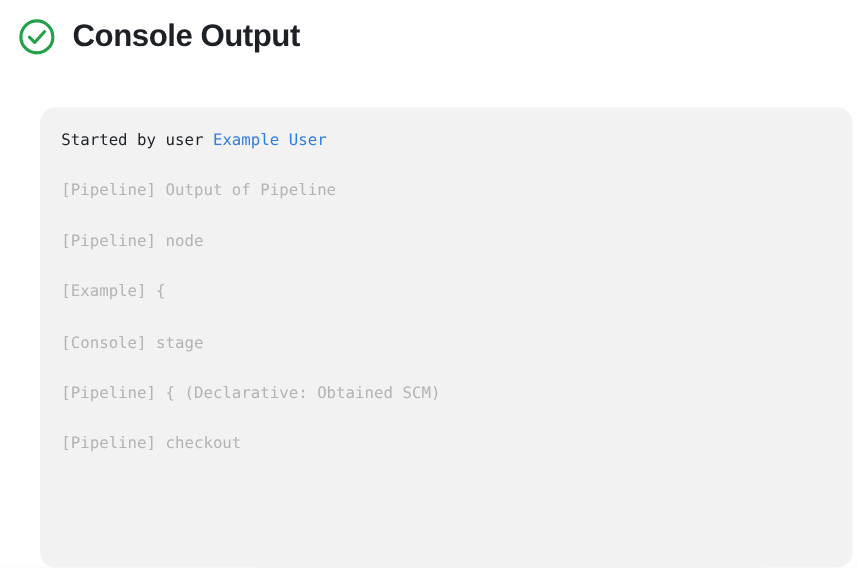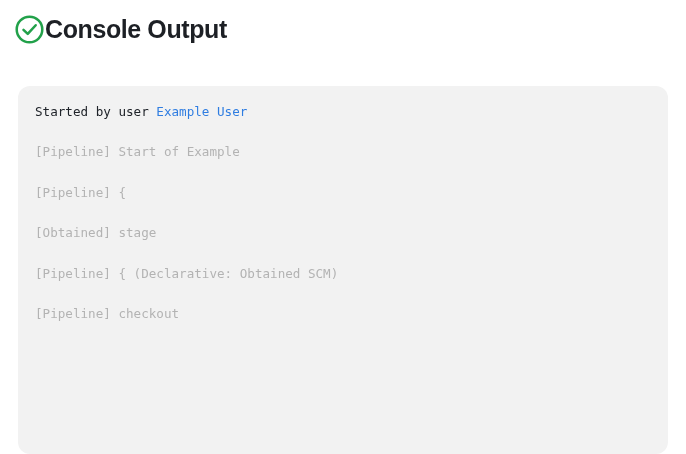--- a/index.html
+++ b/index.html
@@ -12,20 +12,21 @@
   }
   body {
     font-family: "Liberation Sans", sans-serif;
     -webkit-font-smoothing: antialiased;
   }
 
   
   .page-header {
     display: flex;
     align-items: center;
+    gap: 13px;
     padding: 12px 0 0 14px;
     height: 46px;
     box-sizing: border-box;
   }
   .status-icon {
     width: 31px;
     height: 31px;
     flex: 0 0 31px;
     display: block;
   }
@@ -35,21 +36,21 @@
     font-weight: 700;
     letter-spacing: -0.4px;
     color: #1d2025;
     line-height: 1;
     white-space: nowrap;
   }
 
   
   .console-card {
     position: absolute;
-    left: 18px;
+    left: 32px;
     top: 86px;
     width: 650px;
     height: 368px;
     box-sizing: border-box;
     background: #f2f2f2;
     border-radius: 12px;
     padding: 16px 16px 16px 17px;
     overflow: hidden;
   }
   .console-log {
@@ -79,23 +80,24 @@
     <svg class="status-icon" viewBox="0 0 32 32" aria-hidden="true">
       <circle cx="16" cy="16" r="13.2" fill="none" stroke="#22a14a" stroke-width="2.6"></circle>
       <path d="M9.8 16.3 L14.2 20.6 L22.4 11.6" fill="none" stroke="#22a14a" stroke-width="2.6" stroke-linecap="round" stroke-linejoin="round"></path>
     </svg>
   </span>
   <h1 class="page-title">Console Output</h1>
 </div>
 
 <div class="console-card">
   <pre class="console-log" id="console-log"><span class="log-line"><span class="seg seg-plain">Started by user </span><span class="seg seg-link">Example User</span></span>
-<span class="log-line"><span class="seg seg-muted">[Pipeline] Start of Example</span></span>
-<span class="log-line"><span class="seg seg-muted">[Pipeline] {</span></span>
-<span class="log-line"><span class="seg seg-muted">[Obtained] stage</span></span>
+<span class="log-line"><span class="seg seg-muted">[Pipeline] Output of Pipeline</span></span>
+<span class="log-line"><span class="seg seg-muted">[Pipeline] node</span></span>
+<span class="log-line"><span class="seg seg-muted">[Example] {</span></span>
+<span class="log-line"><span class="seg seg-muted">[Console] stage</span></span>
 <span class="log-line"><span class="seg seg-muted">[Pipeline] { (Declarative: Obtained SCM)</span></span>
 <span class="log-line"><span class="seg seg-muted">[Pipeline] checkout</span></span>
 
 
 
 
 
 </pre>
 </div>
 

